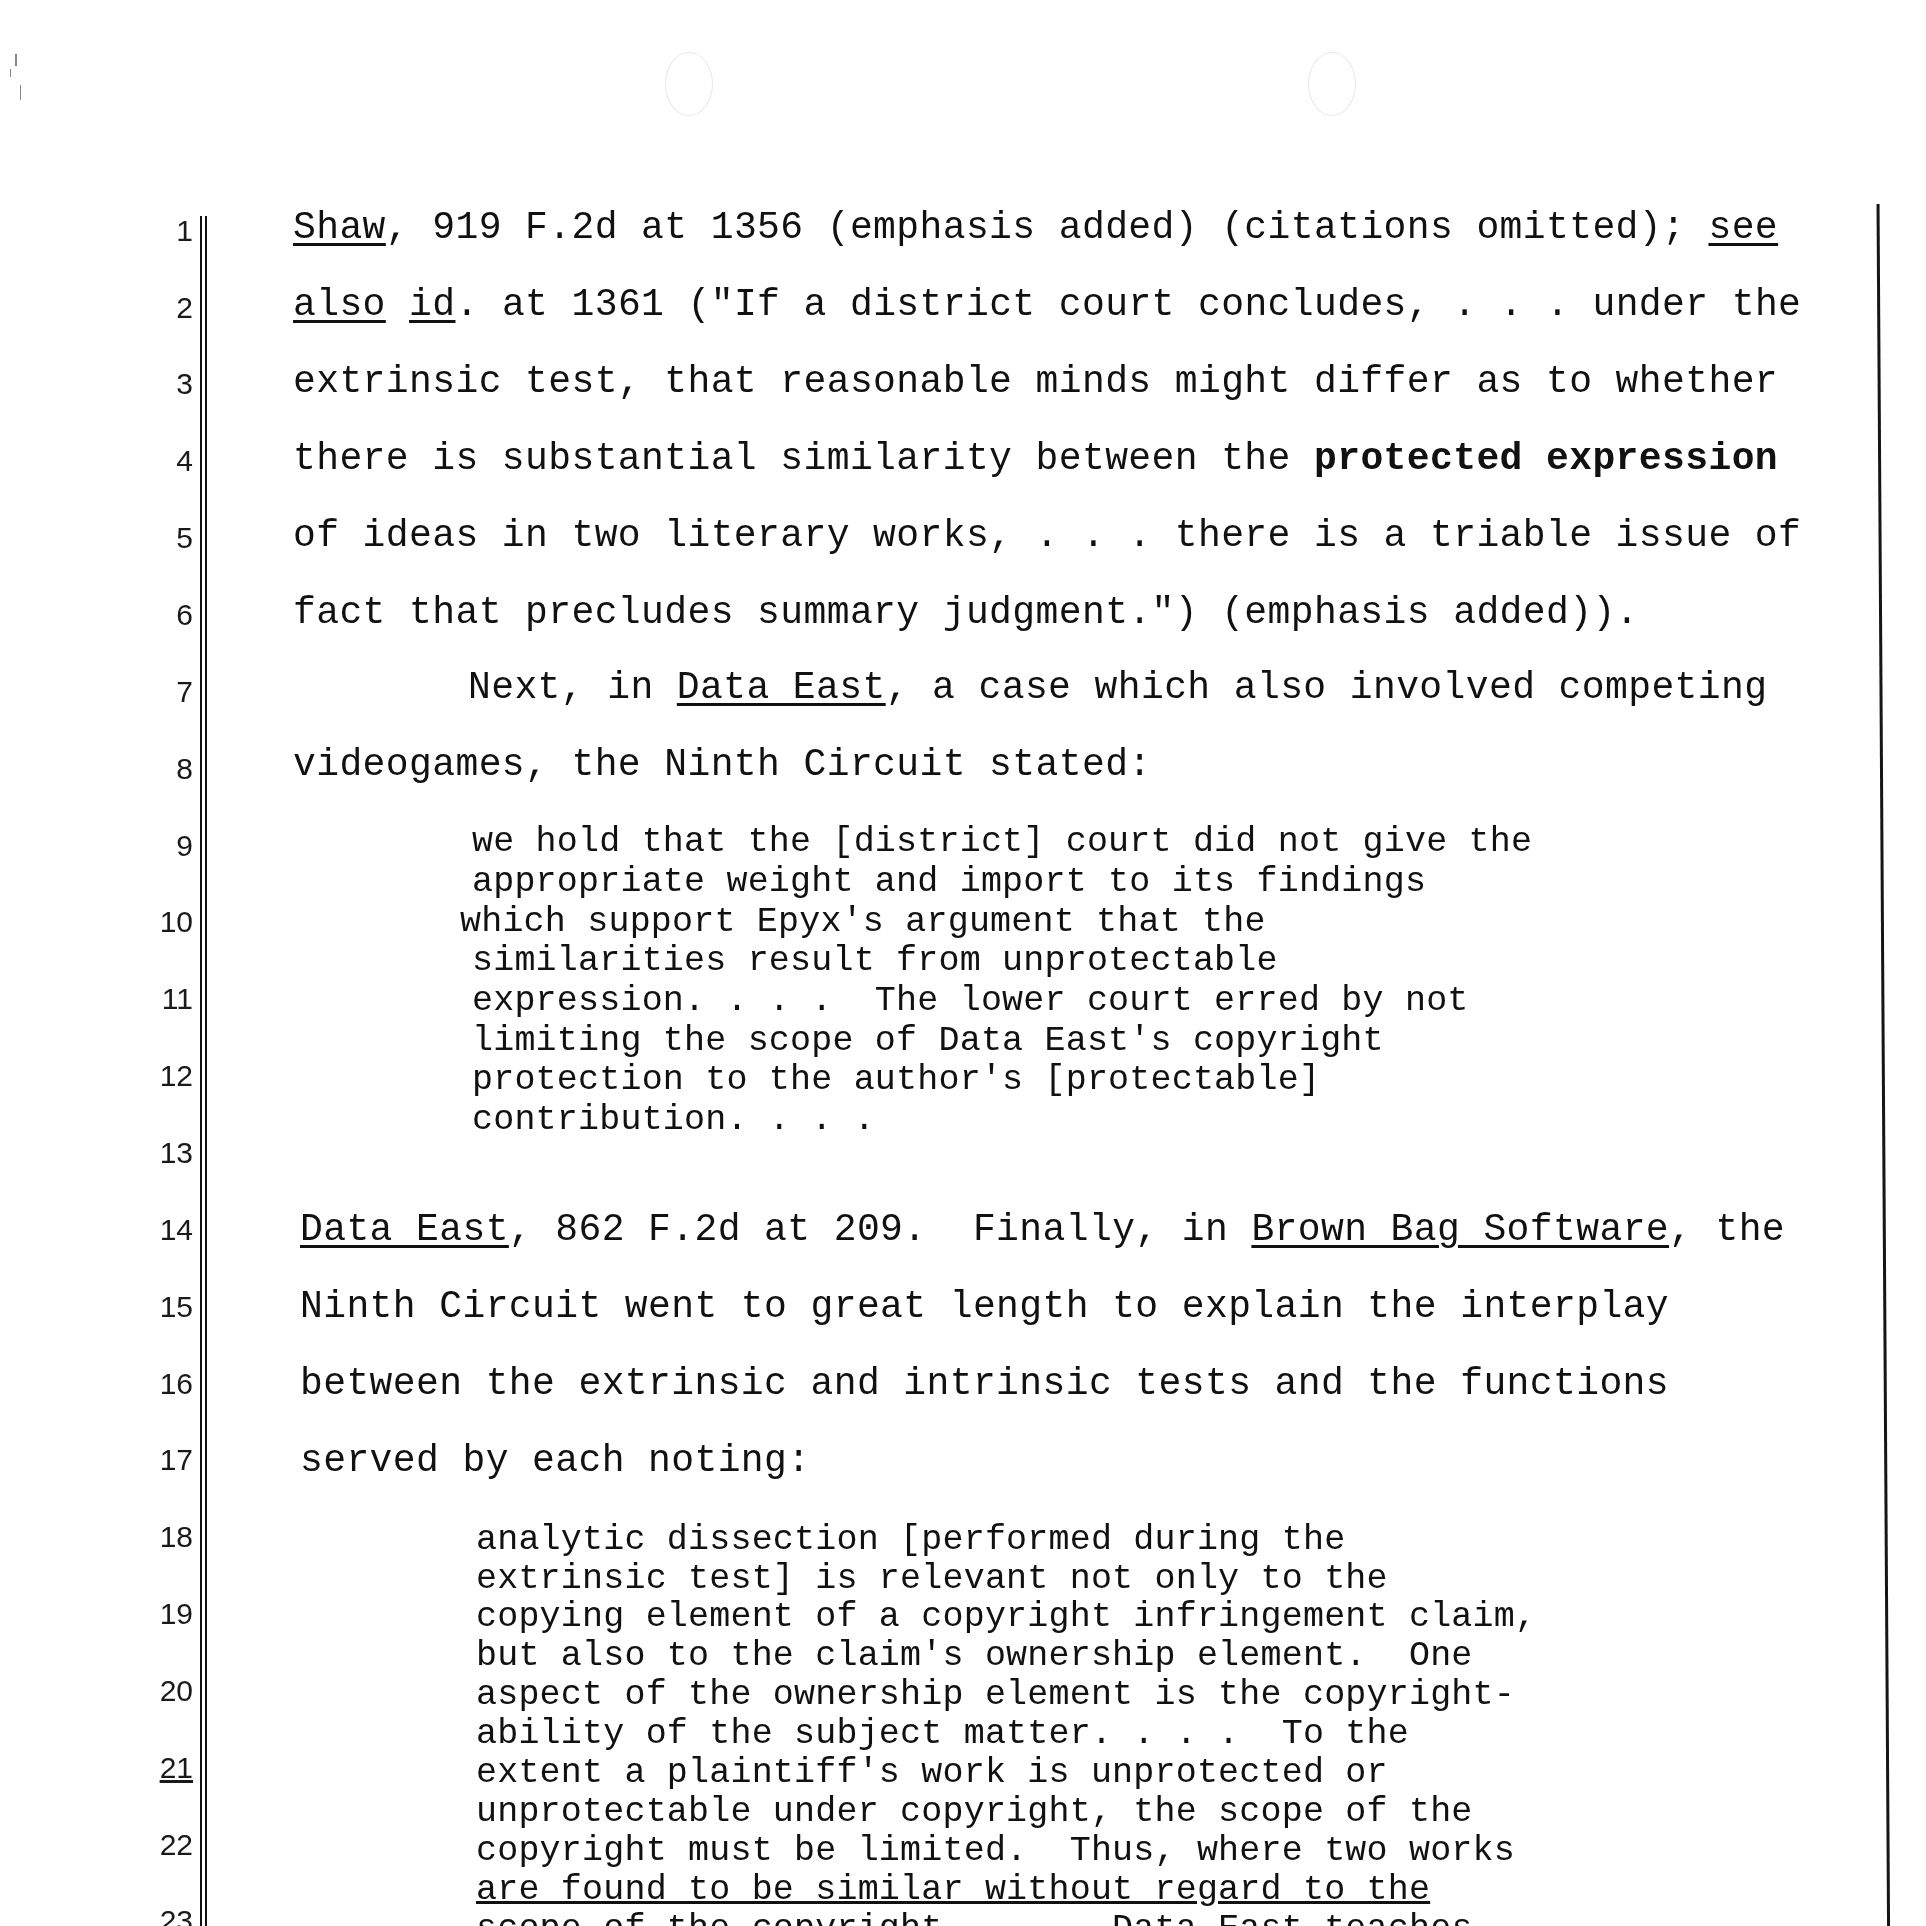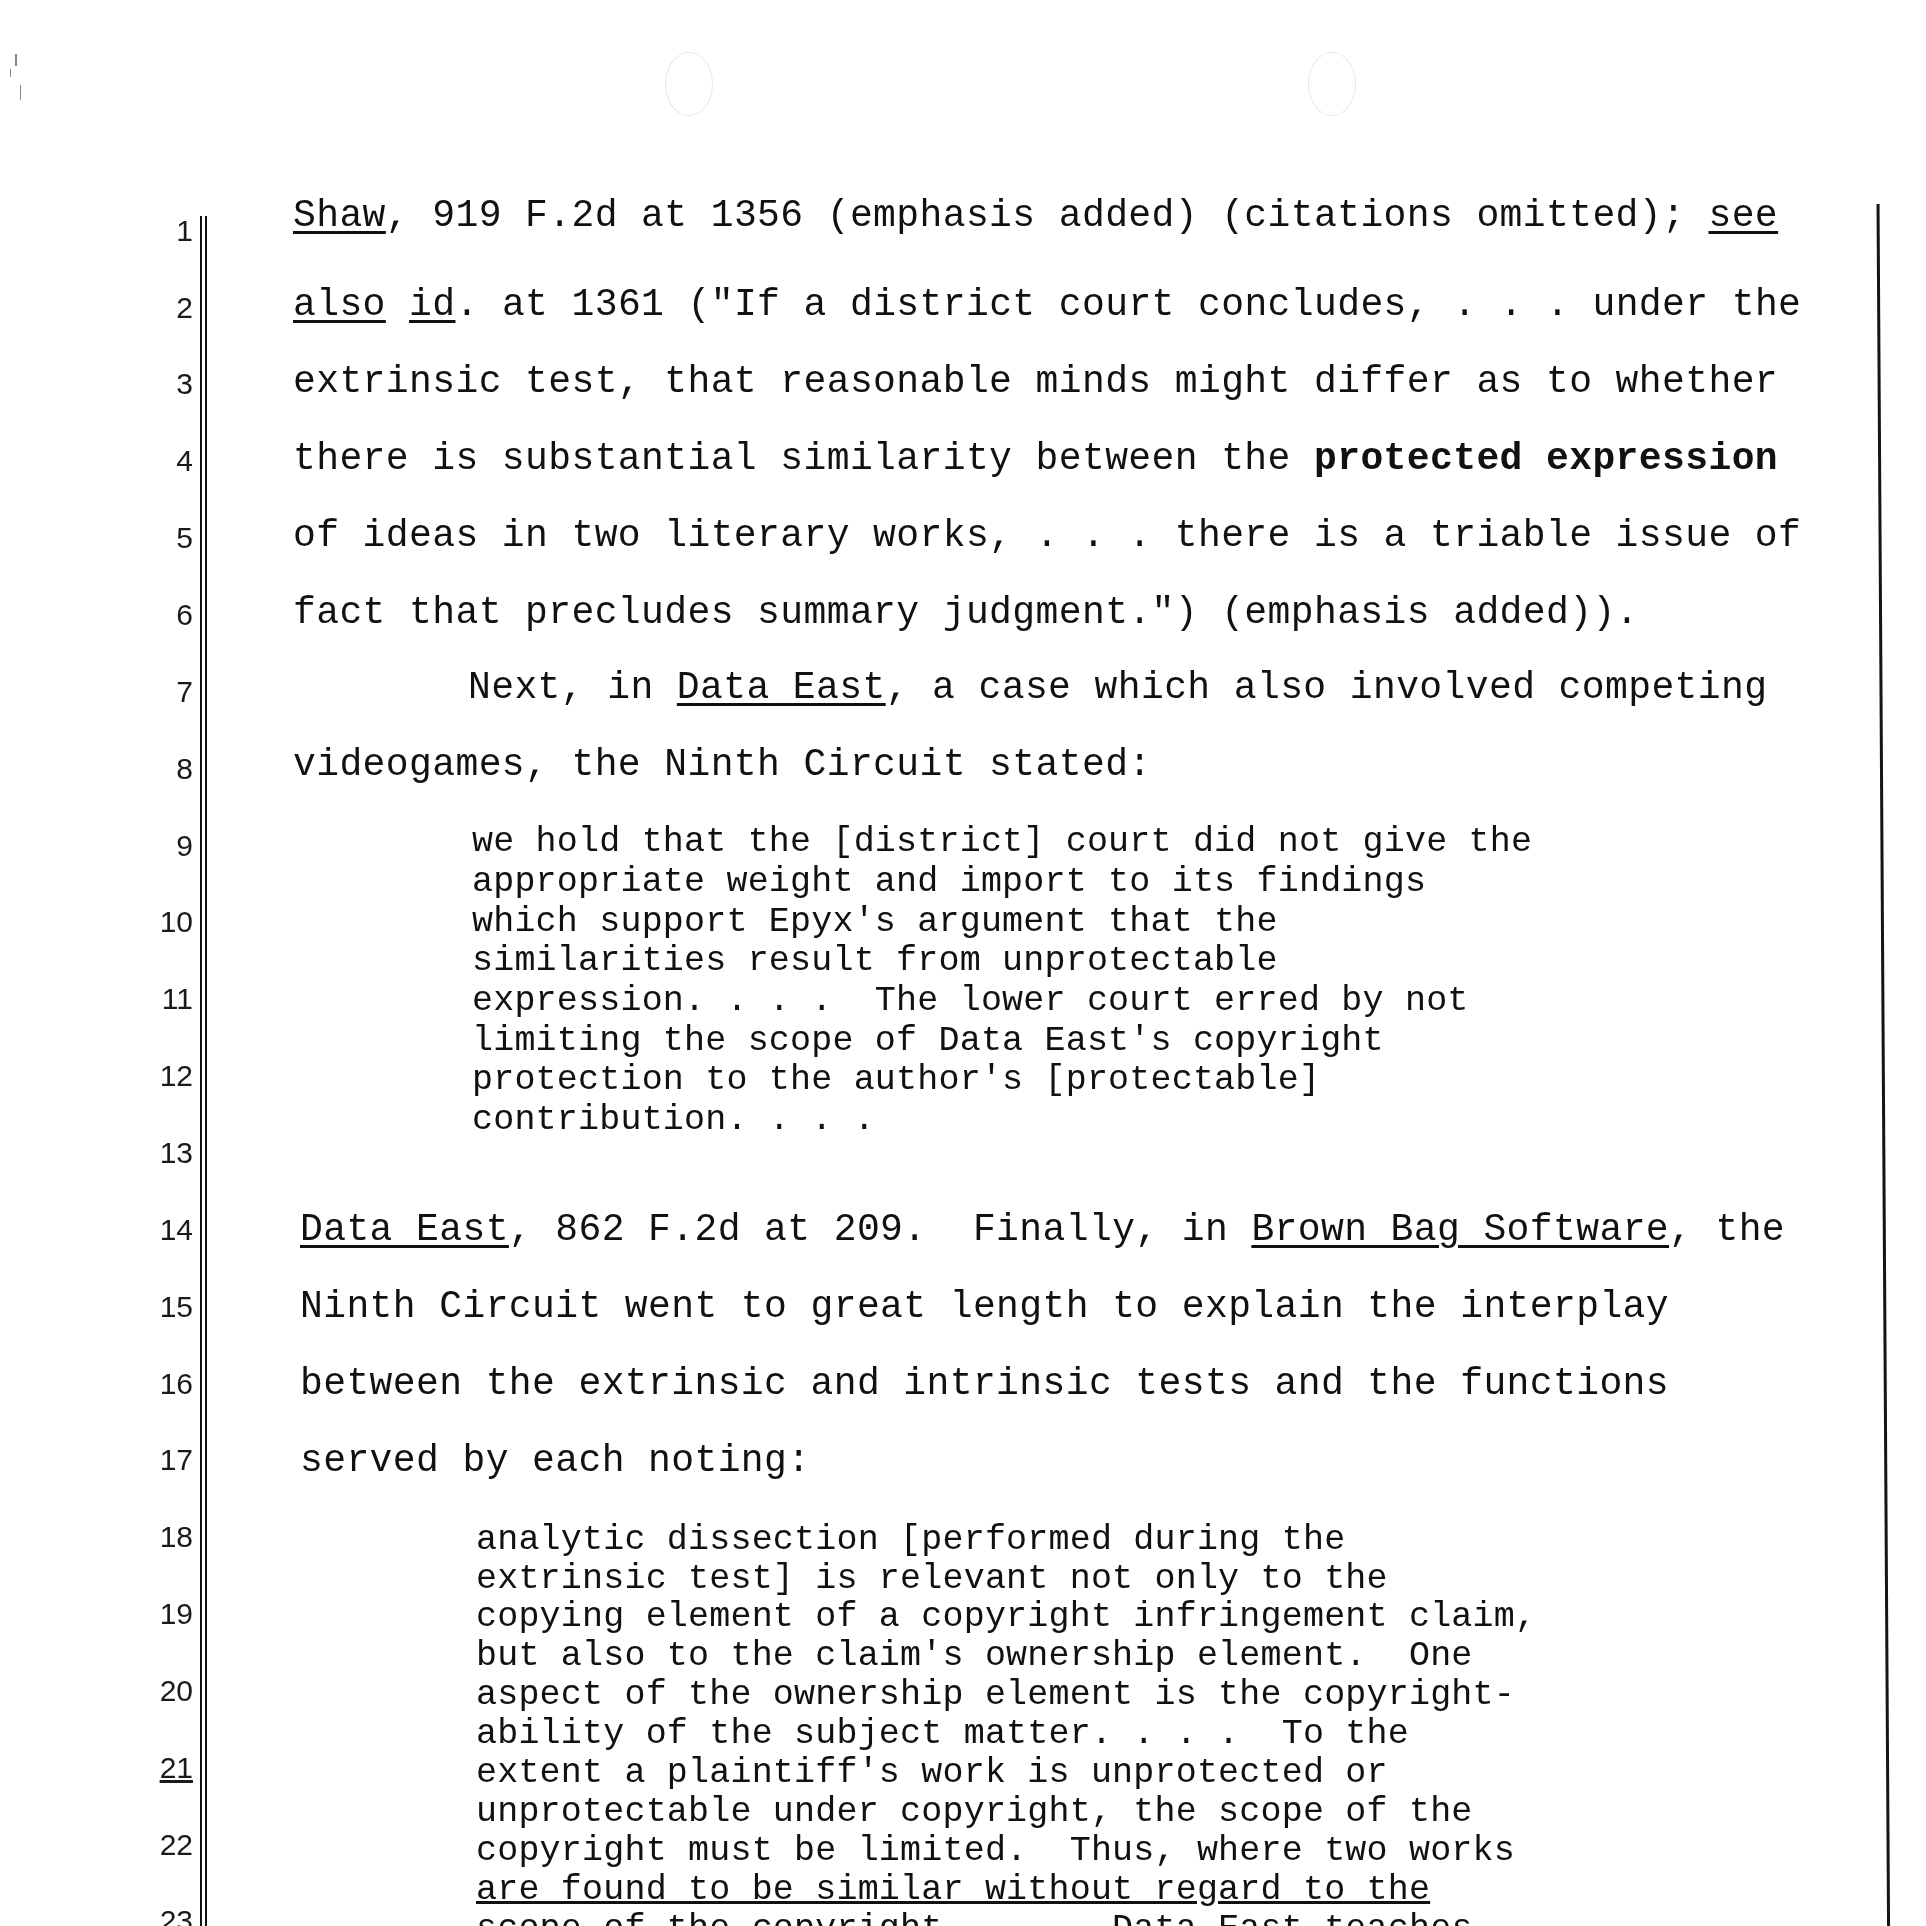--- a/index.html
+++ b/index.html
@@ -61,31 +61,31 @@
     <div class="ln" style="top: 1445px;">17</div>
     <div class="ln" style="top: 1522px;">18</div>
     <div class="ln" style="top: 1599px;">19</div>
     <div class="ln" style="top: 1676px;">20</div>
     <div class="ln" style="top: 1753px; text-decoration: underline;">21</div>
     <div class="ln" style="top: 1830px;">22</div>
     <div class="ln" style="top: 1906px;">23</div>
   </div>
 
 <div id="content">
-    <div class="body-line" style="left: 293px; top: 196px;"><span class="u">Shaw</span><span>, 919 F.2d at 1356 (emphasis added) (citations omitted); </span><span class="u">see</span></div>
+    <div class="body-line" style="left: 293px; top: 208px;"><span class="u">Shaw</span><span>, 919 F.2d at 1356 (emphasis added) (citations omitted); </span><span class="u">see</span></div>
     <div class="body-line" style="left: 293px; top: 285px;"><span class="u">also</span><span> </span><span class="u">id</span><span>. at 1361 ("If a district court concludes, . . . under the</span></div>
     <div class="body-line" style="left: 293px; top: 362px;"><span>extrinsic test, that reasonable minds might differ as to whether</span></div>
     <div class="body-line" style="left: 293px; top: 439px;"><span>there is substantial similarity between the </span><span class="b">protected expression</span></div>
     <div class="body-line" style="left: 293px; top: 516px;"><span>of ideas in two literary works, . . . there is a triable issue of</span></div>
     <div class="body-line" style="left: 293px; top: 593px;"><span>fact that precludes summary judgment.") (emphasis added)).</span></div>
     <div class="body-line" style="left: 468px; top: 668px;"><span>Next, in </span><span class="u">Data East</span><span>, a case which also involved competing</span></div>
     <div class="body-line" style="left: 293px; top: 745px;"><span>videogames, the Ninth Circuit stated:</span></div>
     <div class="quote-line" style="left: 472px; top: 824px;">we hold that the [district] court did not give the</div>
     <div class="quote-line" style="left: 472px; top: 864px;">appropriate weight and import to its findings</div>
-    <div class="quote-line" style="left: 472px; top: 904px; text-align: center;">which support Epyx's argument that the</div>
+    <div class="quote-line" style="left: 460px; top: 904px; text-align: center;">which support Epyx's argument that the</div>
     <div class="quote-line" style="left: 472px; top: 943px;">similarities result from unprotectable</div>
     <div class="quote-line" style="left: 472px; top: 983px;">expression. . . .  The lower court erred by not</div>
     <div class="quote-line" style="left: 472px; top: 1023px;">limiting the scope of Data East's copyright</div>
     <div class="quote-line" style="left: 472px; top: 1062px;">protection to the author's [protectable]</div>
     <div class="quote-line" style="left: 472px; top: 1102px;">contribution. . . .</div>
     <div class="body-line" style="left: 300px; top: 1210px;"><span class="u">Data East</span><span>, 862 F.2d at 209.  Finally, in </span><span class="u">Brown Bag Software</span><span>, the</span></div>
     <div class="body-line" style="left: 300px; top: 1287px;"><span>Ninth Circuit went to great length to explain the interplay</span></div>
     <div class="body-line" style="left: 300px; top: 1364px;"><span>between the extrinsic and intrinsic tests and the functions</span></div>
     <div class="body-line" style="left: 300px; top: 1441px;"><span>served by each noting:</span></div>
     <div class="quote-line" style="left: 476px; top: 1522px;"><span>analytic dissection [performed during the</span></div>

